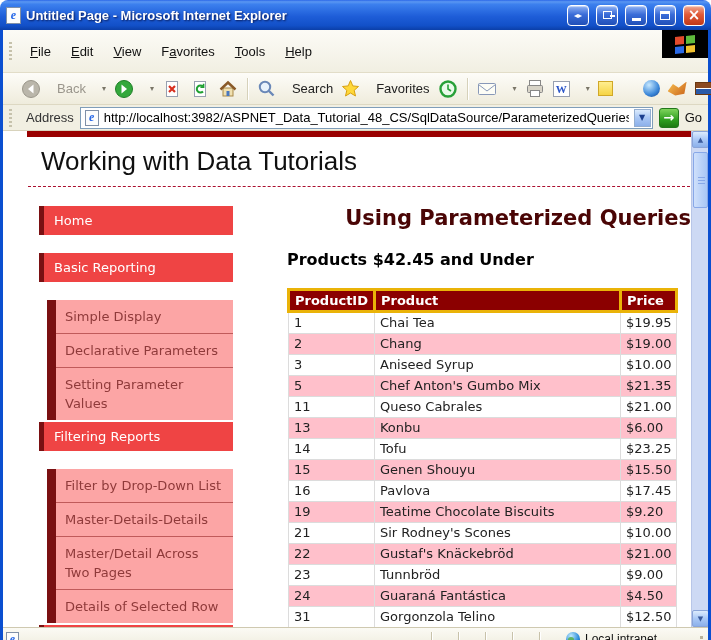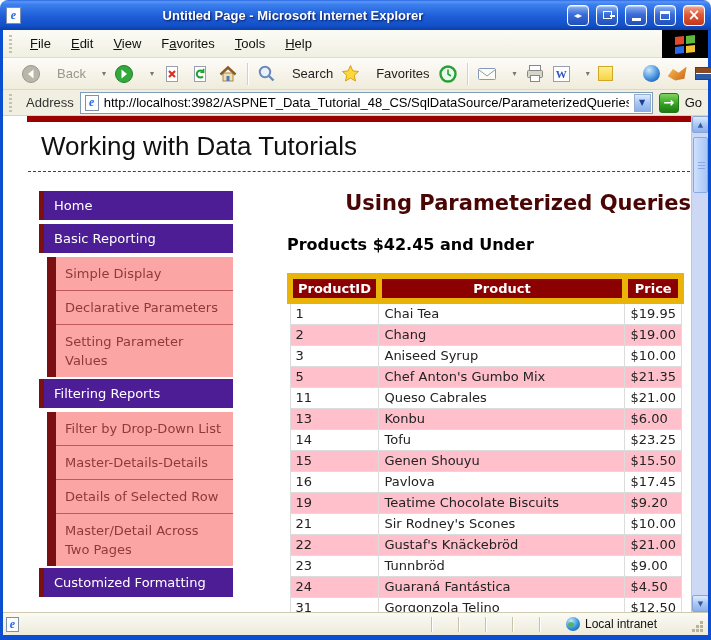--- a/index.html
+++ b/index.html
@@ -14,41 +14,41 @@
     border-radius:8px 8px 0 0;
     background:linear-gradient(180deg,#2b67e8 0%,#5a97f2 6%,#3c80ee 14%,#1e5dd8 55%,#1250c8 85%,#0b3fa8 100%);
   }
   .ie-doc-icon {
     width:15px; height:17px; background:#fdfdfd; border:1px solid #8090a8;
     display:flex; align-items:center; justify-content:center;
     color:#2a6ae8; font:bold italic 12px "Liberation Serif", serif; flex-shrink:0;
   }
   .title-text {
     flex:1; color:#fff; font-weight:bold; font-size:13px;
-    text-shadow:1px 1px 2px rgba(0,0,40,.75); white-space:nowrap; overflow:hidden;text-align:center;
+    text-shadow:1px 1px 2px rgba(0,0,40,.75); white-space:nowrap; overflow:hidden;
   }
   .win-btn {
     width:22px; height:21px; border-radius:4px; border:1px solid #fff;
     display:flex; align-items:center; justify-content:center; flex-shrink:0;
     background:linear-gradient(180deg,#8fb2f4 0%,#3a6cd8 45%,#2050b8 100%);
     color:#fff; margin-left:2px; box-shadow:inset 0 1px 1px rgba(255,255,255,.5);
     font-family:"DejaVu Sans",sans-serif;
   }
   .win-btn.close { background:linear-gradient(180deg,#f0a890 0%,#e05a38 45%,#c03818 100%); font-size:15px; font-weight:bold; }
   .arrows-glyph { font-size:8px; letter-spacing:0; }
   .box-glyph { width:9px; height:8px; border:1px solid #fff; position:relative; }
   .box-glyph::after { content:""; position:absolute; right:-4px; top:3px; width:5px; height:2px; background:#fff; }
   .min-glyph { width:9px; height:3px; background:#fff; align-self:flex-end; margin:0 auto 4px; }
   .max-glyph { width:10px; height:9px; border:1px solid #fff; border-top-width:3px; }
 
   
   .frame { border-left:3px solid #0b4fd0; border-right:3px solid #0b4fd0; border-bottom:5px solid #0b4fd0; height:610px; background:#f1efe2; }
 
   
-  .menubar { height:28px; display:flex; align-items:center; background:linear-gradient(180deg,#fcfbf6,#f1efe2); border-bottom:1px solid #e2ddc8; padding-left:4px; position:relative; }
+  .menubar { height:43px; display:flex; align-items:center; background:linear-gradient(180deg,#fcfbf6,#f1efe2); border-bottom:1px solid #e2ddc8; padding-left:4px; position:relative; }
   .grip { width:3px; height:18px; margin:0 8px 0 2px; background:repeating-linear-gradient(180deg,#c6c2ac 0 2px,transparent 2px 4px); }
   .menu-item { padding:4px 10px; font-size:13px; color:#111; }
   .menu-item u { text-decoration:underline; }
   .throbber { position:absolute; right:0; top:0; width:46px; height:28px; background:#000; display:flex; align-items:center; justify-content:center; }
   .flag { width:20px; height:17px; display:grid; grid-template:1fr 1fr / 1fr 1fr; gap:2px; transform:skewY(-6deg); }
   .flag i:nth-child(1){background:#e24a2c}.flag i:nth-child(2){background:#5fba3c}
   .flag i:nth-child(3){background:#2a6ae8}.flag i:nth-child(4){background:#f2c230}
 
   
   .toolbar { height:32px; display:flex; align-items:center; background:linear-gradient(180deg,#fdfcf8,#efecdc); border-bottom:1px solid #ddd8c2; padding:0 4px; }
@@ -78,32 +78,32 @@
   .viewport { position:relative; height:496px; background:#fff; overflow:hidden; }
   .page-content { margin-right:17px; height:100%; overflow:hidden;padding-left:24px; }
   .top-bar { height:6px; background:#990000; }
   .site-title { font-size:26px; font-weight:400; color:#101010; margin:9px 0 9px 14px; letter-spacing:0; }
   .dashed-rule { border-bottom:1px dashed #aa1030; margin:0 1px; }
 
   .columns { display:flex; margin-top:19px; }
 
   
   .sidebar { width:194px; margin-left:12px; flex-shrink:0; font-family:"DejaVu Sans",sans-serif; }
-  .nav-top { background:#4c1d95; color:#fff; border-left:5px solid #7a1012; padding:5px 10px; font-size:13px; line-height:19px; margin-bottom:4px; }
+  .nav-top { background:#ef4444; color:#fff; border-left:5px solid #7a1012; padding:5px 10px; font-size:13px; line-height:19px; margin-bottom:18px; }
   .nav-sub-group { margin-left:8px; border-left:9px solid #7a1012; margin-bottom:2px; }
   .nav-sub { background:#fca5a5; color:#8f3a3a; padding:7px 9px; font-size:13px; line-height:19px; border-bottom:1px solid #c05a5a; }
   .nav-sub:last-child { border-bottom:none; }
 
   
   .main { flex:1; padding-left:54px; font-family:"DejaVu Sans",sans-serif; }
   .page-heading { font-size:21px; font-weight:bold; color:#4a0505; margin:0 0 20px 0;text-align:right; }
   .sub-heading { font-size:16px; font-weight:bold; color:#000; margin:0 0 19px 0; }
 
   table.data { border-collapse:collapse; border:1px solid #999; }
-  table.data th { background:#8b0000; color:#fff; font-weight:bold; font-size:13px; padding:2px 5px; border:6px solid #eab308; text-align:center; }
+  table.data th { background:#8b0000; color:#fff; font-weight:bold; font-size:13px; padding:2px 5px; border:3px solid #eab308; text-align:left; }
   table.data td { font-size:13px; color:#222; padding:2px 5px; border:1px solid #dcdcdc; line-height:16px; }
   table.data tr:nth-child(even) td { background:#ffc0cb; }
   td.col-id { width:84px; }
   td.col-product { width:246px; }
   td.col-price { width:52px; text-align:left; }
 
   
   .scrollbar { position:absolute; top:0; right:0; width:17px; height:100%; background:#cdd9f4; border-left:1px solid #b8c6e8; }
   .sb-btn { position:absolute; left:0; width:17px; height:17px; background:linear-gradient(180deg,#dcebfd,#aac8f6 50%,#8cb0ea); border:1px solid #8aa4d8; border-radius:2px; display:flex; align-items:center; justify-content:center; color:#3a5a9c; font-size:7px; font-family:"DejaVu Sans",sans-serif; }
   .sb-btn.up { top:0; }
@@ -320,22 +320,22 @@
               <div class="nav-top">Basic Reporting</div>
               <div class="nav-sub-group">
                 <div class="nav-sub">Simple Display</div>
                 <div class="nav-sub">Declarative Parameters</div>
                 <div class="nav-sub">Setting Parameter Values</div>
               </div>
               <div class="nav-top">Filtering Reports</div>
               <div class="nav-sub-group">
                 <div class="nav-sub">Filter by Drop-Down List</div>
                 <div class="nav-sub">Master-Details-Details</div>
+                <div class="nav-sub">Master/Detail Across Two Pages</div>
                 <div class="nav-sub">Details of Selected Row</div>
-                <div class="nav-sub">Master/Detail Across Two Pages</div>
               </div>
               <div class="nav-top">Customized Formatting</div>
             </div>
 
           <div class="main">
             <h2 class="page-heading">Using Parameterized Queries</h2>
             <h3 class="sub-heading">Products $42.45 and Under</h3>
             <table class="data">
               <thead>
                   <tr>

